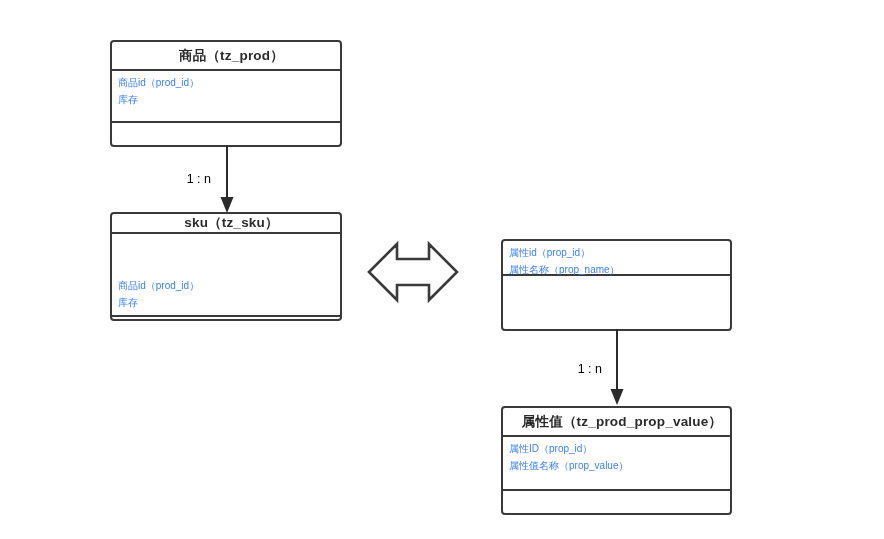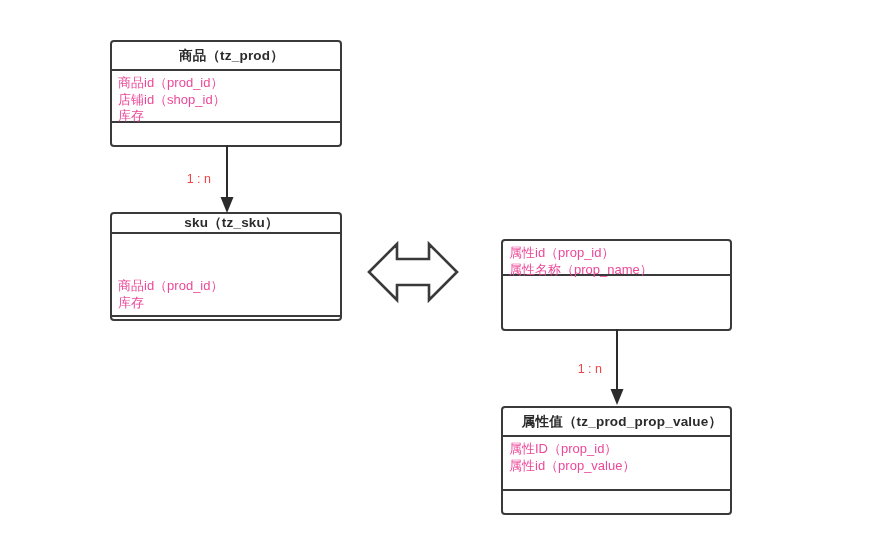--- a/index.html
+++ b/index.html
@@ -44,59 +44,58 @@
     white-space: nowrap;
     padding-left: 11px;
   }
   .entity-fields {
     box-sizing: border-box;
     width: 100%;
     border-bottom: 2px solid #3a3a3a;
     padding: 4px 0 4px 6px;
   }
   .entity-field {
-    font-size: 13px;
-    color: #ec4899;
+    font-size: 10px;
+    color: #3b82f6;
     line-height: 16.5px;
     white-space: nowrap;
   }
   .entity-footer {
     box-sizing: border-box;
     width: 100%;
     flex: 1;
   }
 
   
   .connector {
     position: absolute;
   }
   .connector svg { display: block; }
   .conn-label {
     position: absolute;
     font-size: 12.5px;
-    color: #ef4444;
+    color: #000000;
     white-space: nowrap;
   }
 
   
   .bidi-arrow {
     position: absolute;
   }
   .bidi-arrow svg { display: block; }
 </style>
 </head>
 <body>
 
 <div id="canvas">
 
   <div class="entity" style="left:110px; top:40px; width:232px; height:107px; display:flex; flex-direction:column;">
     <div class="entity-title" style="height:29px;">商品（tz_prod）</div>
     <div class="entity-fields" style="height:52px;">
       <div class="entity-field">商品id（prod_id）</div>
-      <div class="entity-field">店铺id（shop_id）</div>
       <div class="entity-field">库存</div>
     </div>
     <div class="entity-footer"></div>
   </div>
 
   <div class="entity" style="left:110px; top:212px; width:232px; height:109px; display:flex; flex-direction:column;gap:40px;">
     <div class="entity-title" style="height:29px;">sku（tz_sku）</div>
     <div class="entity-fields" style="height:54px;">
       <div class="entity-field">商品id（prod_id）</div>
       <div class="entity-field">库存</div>
@@ -109,21 +108,21 @@
       <div class="entity-field">属性id（prop_id）</div>
       <div class="entity-field">属性名称（prop_name）</div>
     </div>
     <div class="entity-footer"></div>
   </div>
 
   <div class="entity" style="left:501px; top:406px; width:231px; height:109px; display:flex; flex-direction:column;">
     <div class="entity-title" style="height:29px;">属性值（tz_prod_prop_value）</div>
     <div class="entity-fields" style="height:54px;">
       <div class="entity-field">属性ID（prop_id）</div>
-      <div class="entity-field">属性id（prop_value）</div>
+      <div class="entity-field">属性值名称（prop_value）</div>
     </div>
     <div class="entity-footer"></div>
   </div>
 
   <div class="connector" style="left:216px; top:145px; width:22px; height:70px;">
     <svg width="22" height="70" viewBox="0 0 22 70">
       <line x1="11" y1="0" x2="11" y2="55" stroke="#2b2b2b" stroke-width="2"></line>
       <polygon points="11,68 4.5,52 17.5,52" fill="#2b2b2b"></polygon>
     </svg>
   </div>

